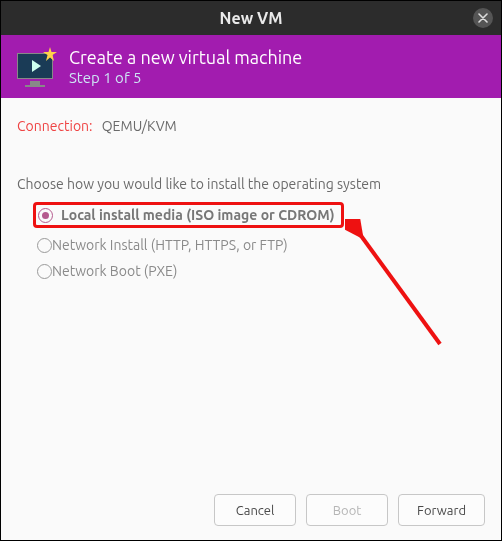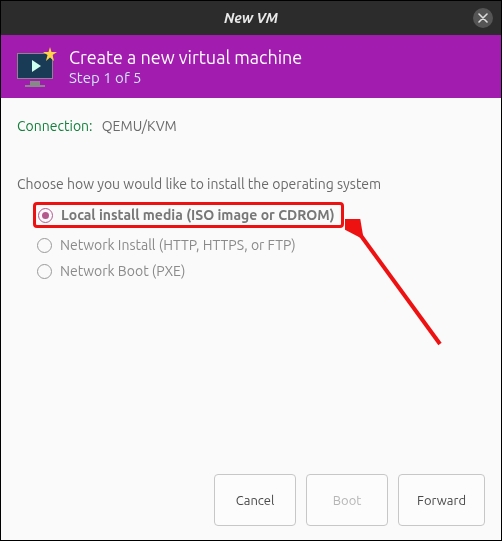--- a/index.html
+++ b/index.html
@@ -1,44 +1,44 @@
 <!DOCTYPE html>
 <html><head>
 <meta charset="utf-8">
 <style>
   * { box-sizing: border-box; margin: 0; padding: 0; font-family: Ubuntu, "Segoe UI", sans-serif; }
   body { background: #fff; }
   .wrap { width: 502px; height: 541px; border: 1px solid #000; position: relative; background: #fafafa; }
   .titlebar { background: #2c2c2c; height: 34px; display: flex; align-items: center; justify-content: center; position: relative; }
-  .titlebar-title { color: #eaeaea; font-size: 14px; font-weight: 600; font-style: italic; }
+  .titlebar-title { color: #eaeaea; font-size: 16px; font-weight: 600; }
   .close-btn { position: absolute; right: 8px; top: 7px; width: 20px; height: 20px; border-radius: 50%; background: #555; display: flex; align-items: center; justify-content: center; cursor: pointer; }
   .close-btn svg { width: 10px; height: 10px; }
   .header { background: #a21caf; padding: 12px 14px; display: flex; align-items: center; gap: 14px; }
   .header-icon { width: 40px; height: 36px; position: relative; flex-shrink: 0; }
   .monitor { width: 36px; height: 26px; background: #1a3b56; border: 1px solid #888; position: absolute; top: 4px; left: 2px; display:flex; align-items:center; justify-content:center; }
   .monitor-tri { width:0;height:0;border-left:9px solid #cfe; border-top:6px solid transparent; border-bottom:6px solid transparent; margin-left:2px;}
   .monitor-stand { width: 10px; height: 4px; background: #888; position: absolute; bottom: 0; left: 15px; }
   .monitor-base { width: 20px; height: 2px; background: #888; position: absolute; bottom: -2px; left: 10px; }
   .spark { position:absolute; top:-2px; right:-2px; width:14px; height:14px; }
   .header-text .title { color: #fff; font-size: 18px; font-weight: 400; }
   .header-text .step { color: #cde4f4; font-size: 15px; margin-top: 2px; }
   .content { padding: 20px 16px 0 16px; color: #777; font-size: 14px; }
   .conn-row { margin-bottom: 42px; }
-  .conn-label { color: #15803d; }
+  .conn-label { color: #ef4444; }
   .conn-val { color: #6a6a6a; margin-left: 6px; }
   .prompt { color: #6a6a6a; margin-bottom: 10px; font-size: 14px; }
   .options { padding-left: 16px; }
-  .radio-row { display: flex; align-items: center; gap: 8px; padding: 5px 4px; color: #8a8a8a; font-size: 14px; cursor: pointer; position: relative; }
+  .radio-row { display: flex; align-items: center; padding: 5px 4px; color: #8a8a8a; font-size: 14px; cursor: pointer; position: relative; }
   .radio { width: 15px; height: 15px; border: 1.5px solid #9a9a9a; border-radius: 50%; display: inline-flex; align-items: center; justify-content: center; flex-shrink: 0; }
   .radio.sel { border-color: #b55a8e; }
   .radio.sel::after { content: ""; width: 7px; height: 7px; border-radius: 50%; background: #b55a8e; }
   .highlight { border: 3px solid #e11; border-radius: 4px; padding: 2px 6px 2px 2px; display: inline-flex; align-items: center; gap: 8px; font-weight: bold; }
   .arrow-svg { position: absolute; left: 344px; top: 218px; pointer-events: none; }
   .footer { position: absolute; bottom: 14px; right: 16px; display: flex; gap: 10px; }
-  .btn { background: #fcfcfc; border: 1px solid #c7c7c7; border-radius: 4px; padding: 18px 18px; font-size: 13px; color: #4a4a4a; cursor: pointer; min-width: 82px; }
+  .btn { background: #fcfcfc; border: 1px solid #c7c7c7; border-radius: 4px; padding: 8px 18px; font-size: 13px; color: #4a4a4a; cursor: pointer; min-width: 82px; }
   .btn[disabled] { color: #b5b5b5; cursor: default; }
 </style>
 </head>
 <body>
 
 <div class="wrap">
 
   <div class="titlebar">
     <span class="titlebar-title">New VM</span>
     <div class="close-btn">

